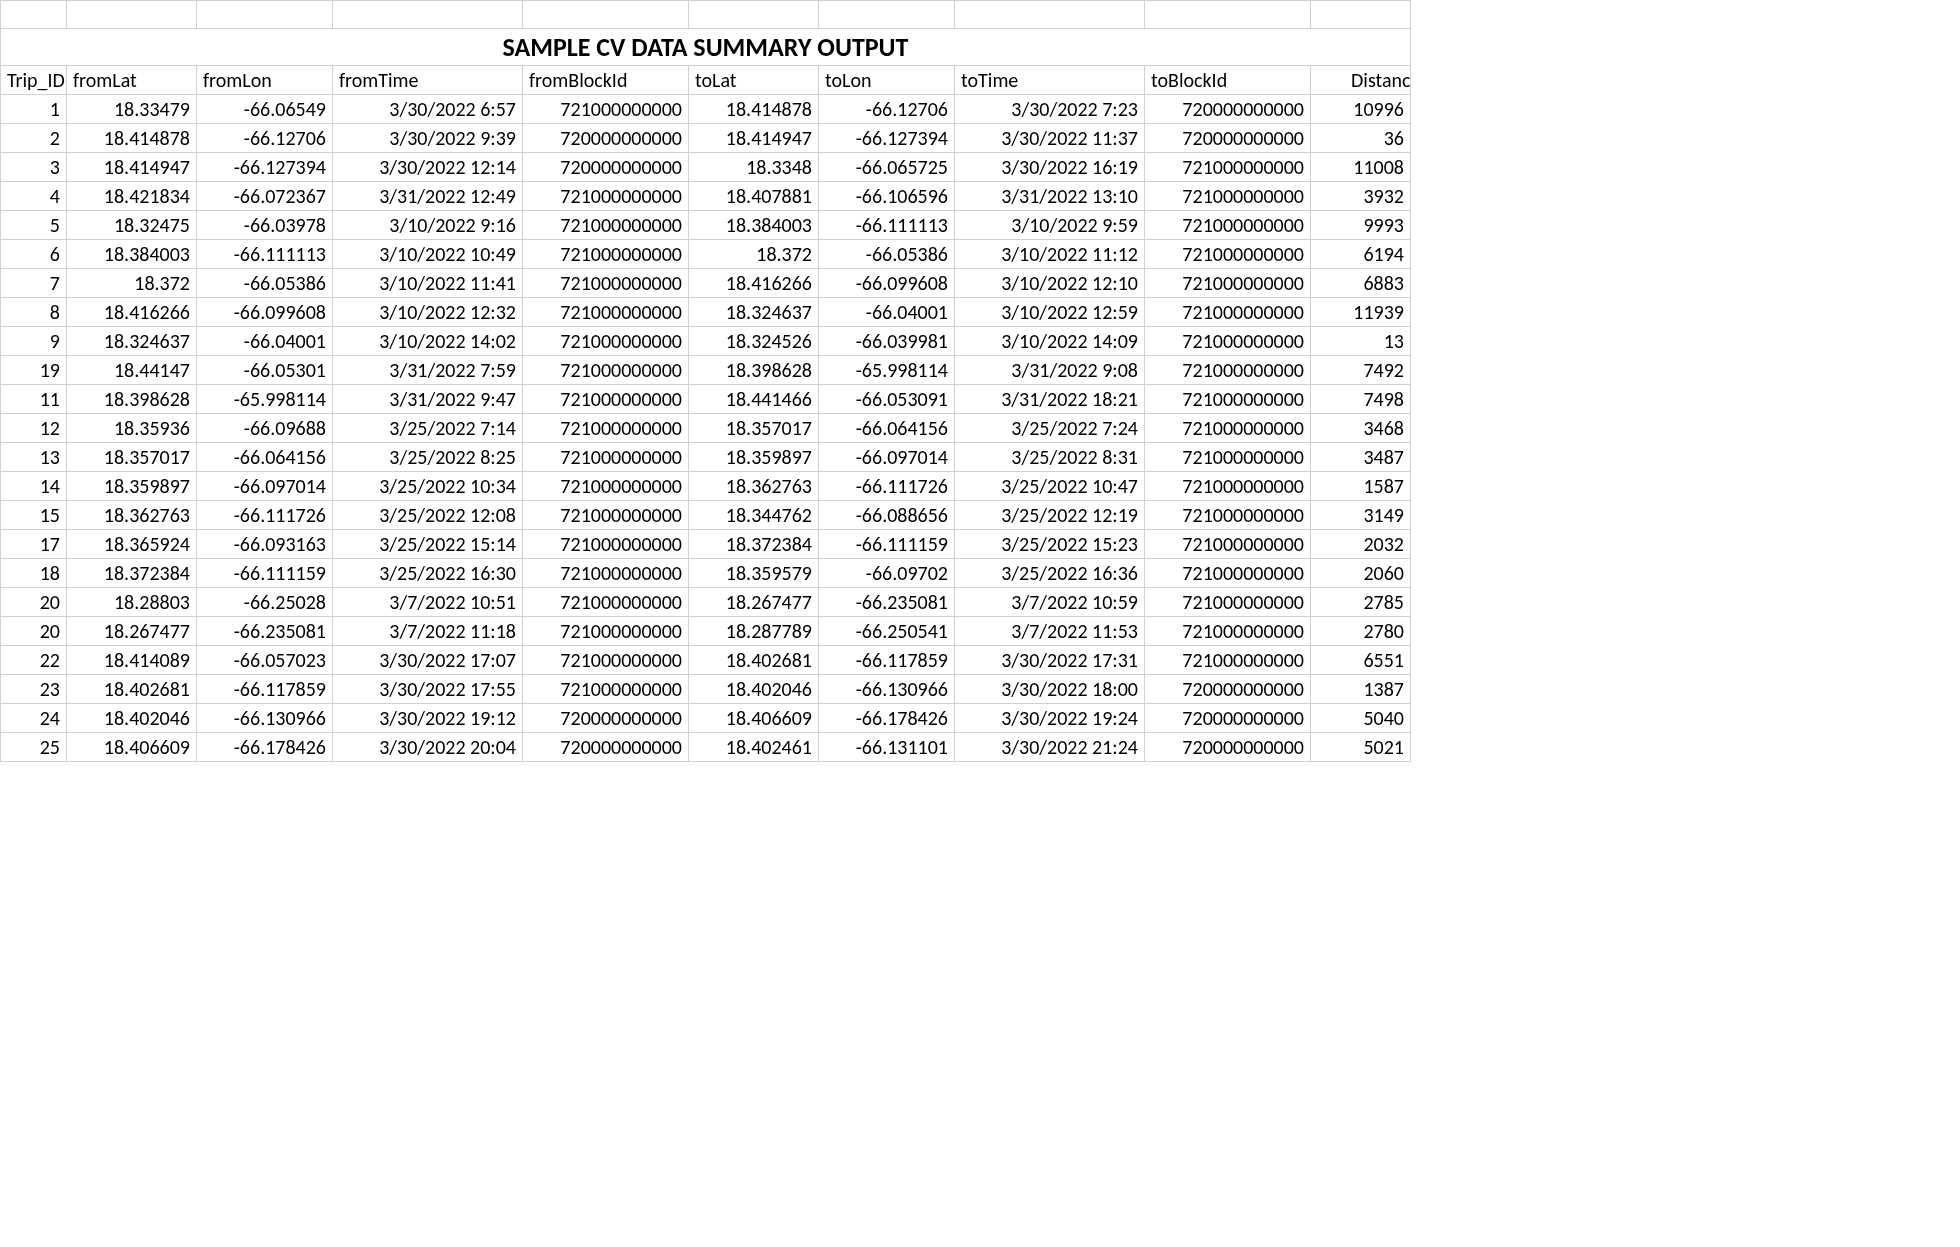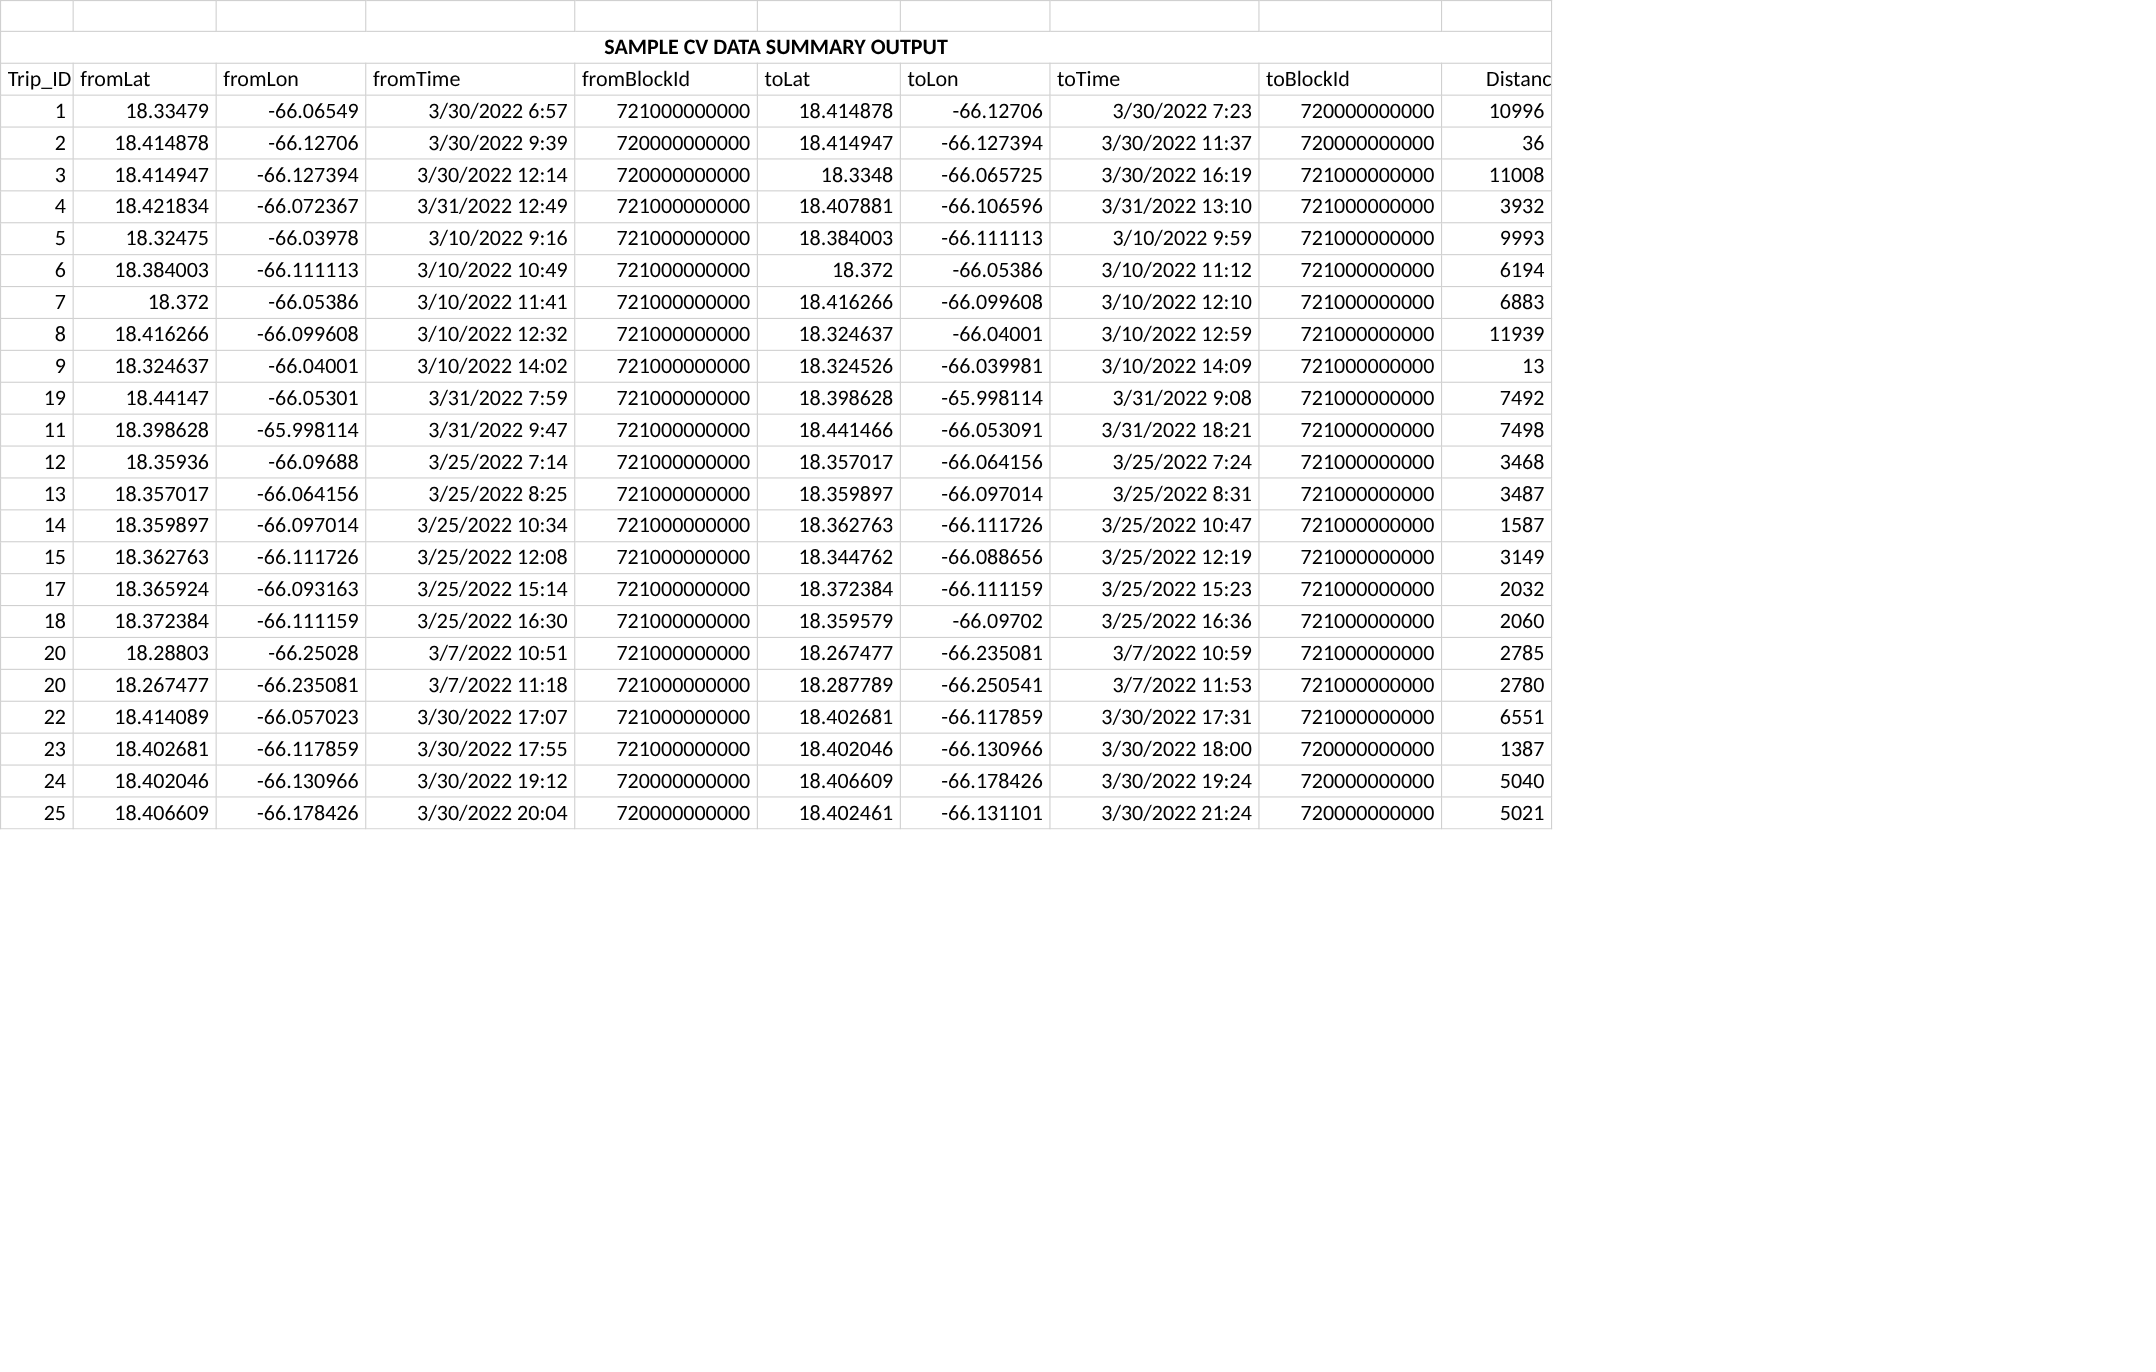--- a/index.html
+++ b/index.html
@@ -28,21 +28,21 @@
     overflow: hidden;
     font-weight: normal;
     vertical-align: bottom;
   }
   tr.blank td {
     height: 28px;
   }
   tr.title td {
     text-align: center;
     font-weight: bold;
-    font-size: 20px;
+    font-size: 26px;
   }
   tr.headers td {
     text-align: left;
     margin-left: 45px;
   }
   
   col.c-tripid   { width: 66px; }
   col.c-fromlat  { width: 130px; }
   col.c-fromlon  { width: 136px; }
   col.c-fromtime { width: 190px; }

